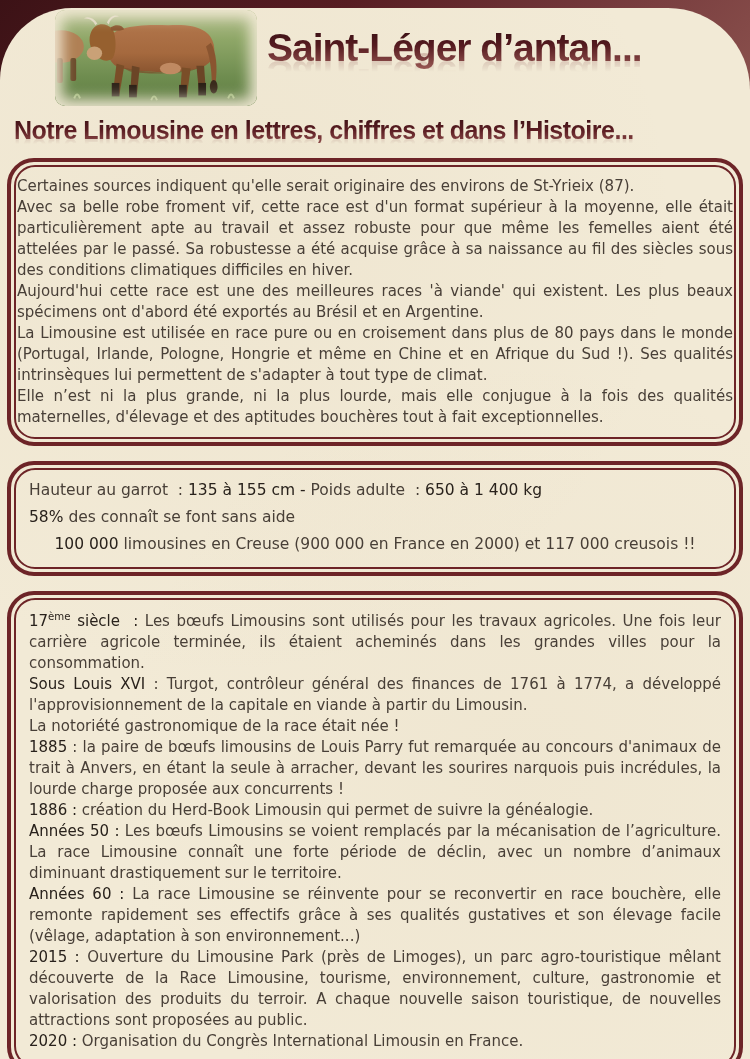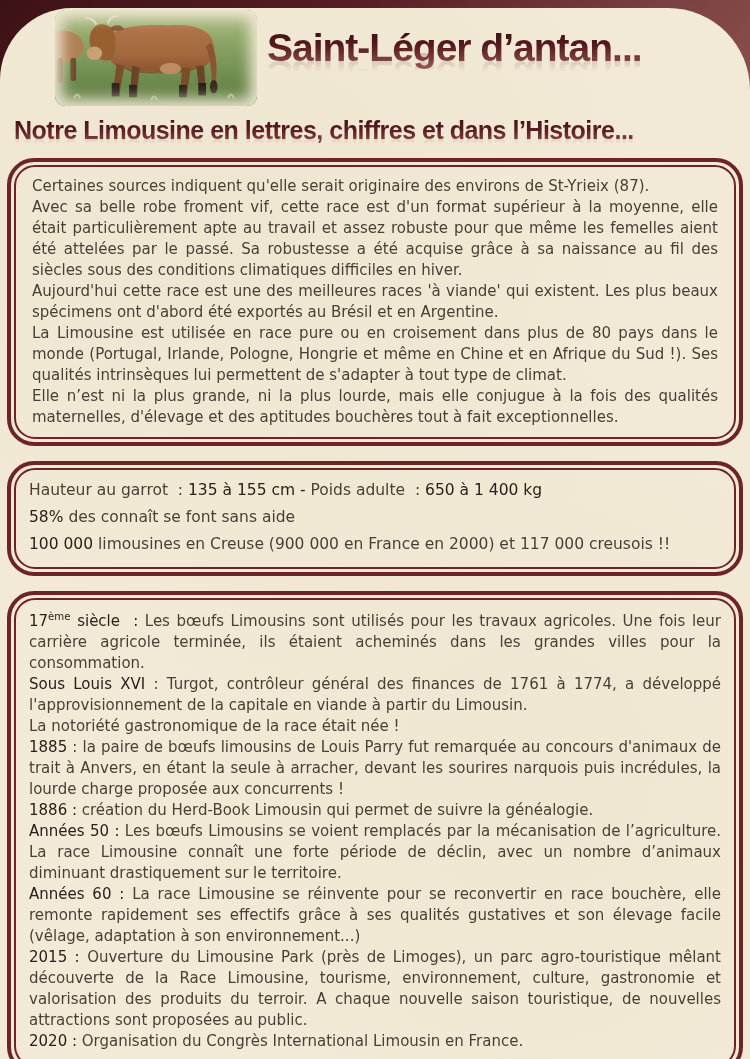--- a/index.html
+++ b/index.html
@@ -76,32 +76,32 @@
   
   .box {
     border: 4px solid #6d2427;
     border-radius: 27px;
     padding: 3px;
     margin: 0 0 15px 0;
   }
   .box-inner {
     border: 2px solid #6d2427;
     border-radius: 21px;
-    padding: 9px 16px;
+    padding: 9px 1px;
   }
   .box-inner p {
     margin: 0;
     font-size: 15px;
     line-height: 21px;
     color: #483f37;
     text-align: justify;
   }
   .box.stats .box-inner { padding: 10px 13px 12px; }
   .box.stats .box-inner p { text-align: left; margin: 0 0 6px 0; font-size: 15.5px; }
-  .box.stats .box-inner p:last-child { margin-bottom: 0; }
+  .box.stats .box-inner p:last-child { margin-bottom: 0; text-align: center; }
   .box.history .box-inner { padding: 11px 13px 13px; }
   .b { font-weight: normal; color: #29221c; }
   sup { font-size: 0.68em; line-height: 0; vertical-align: super; }
 </style>
 </head>
 <body>
 
 <div class="page">
   <div class="top-bg"></div>
 

